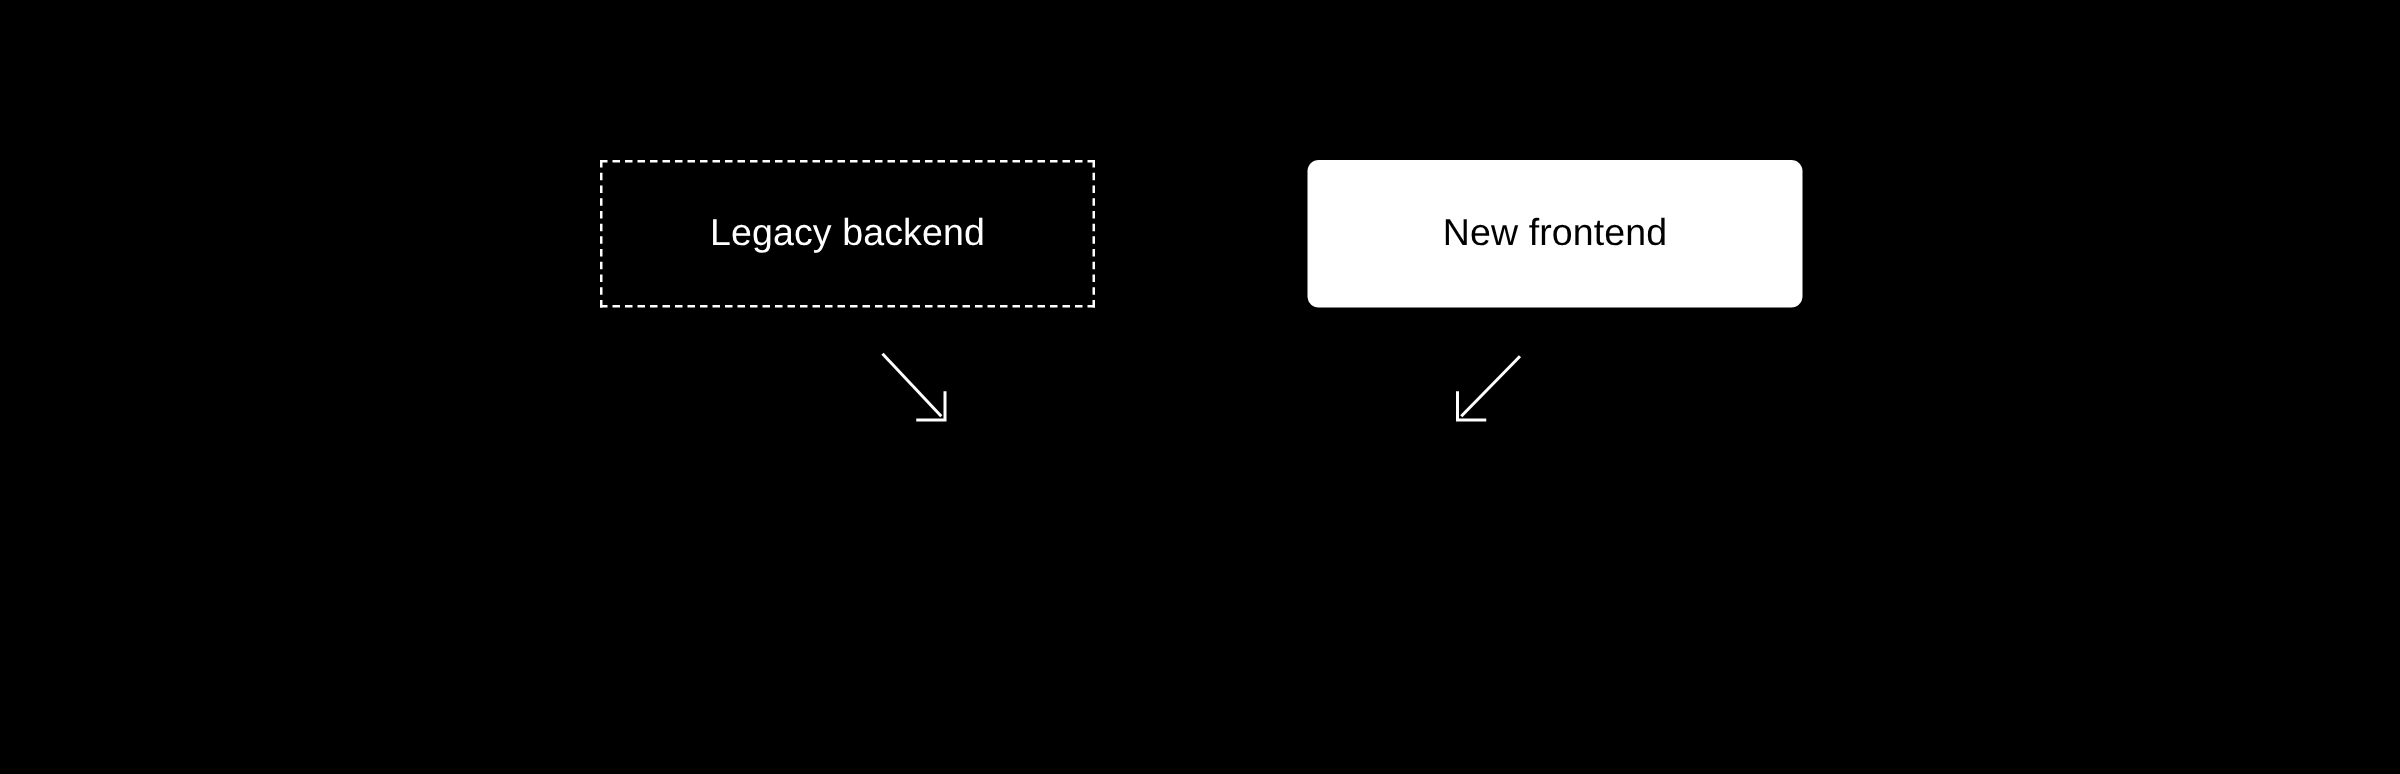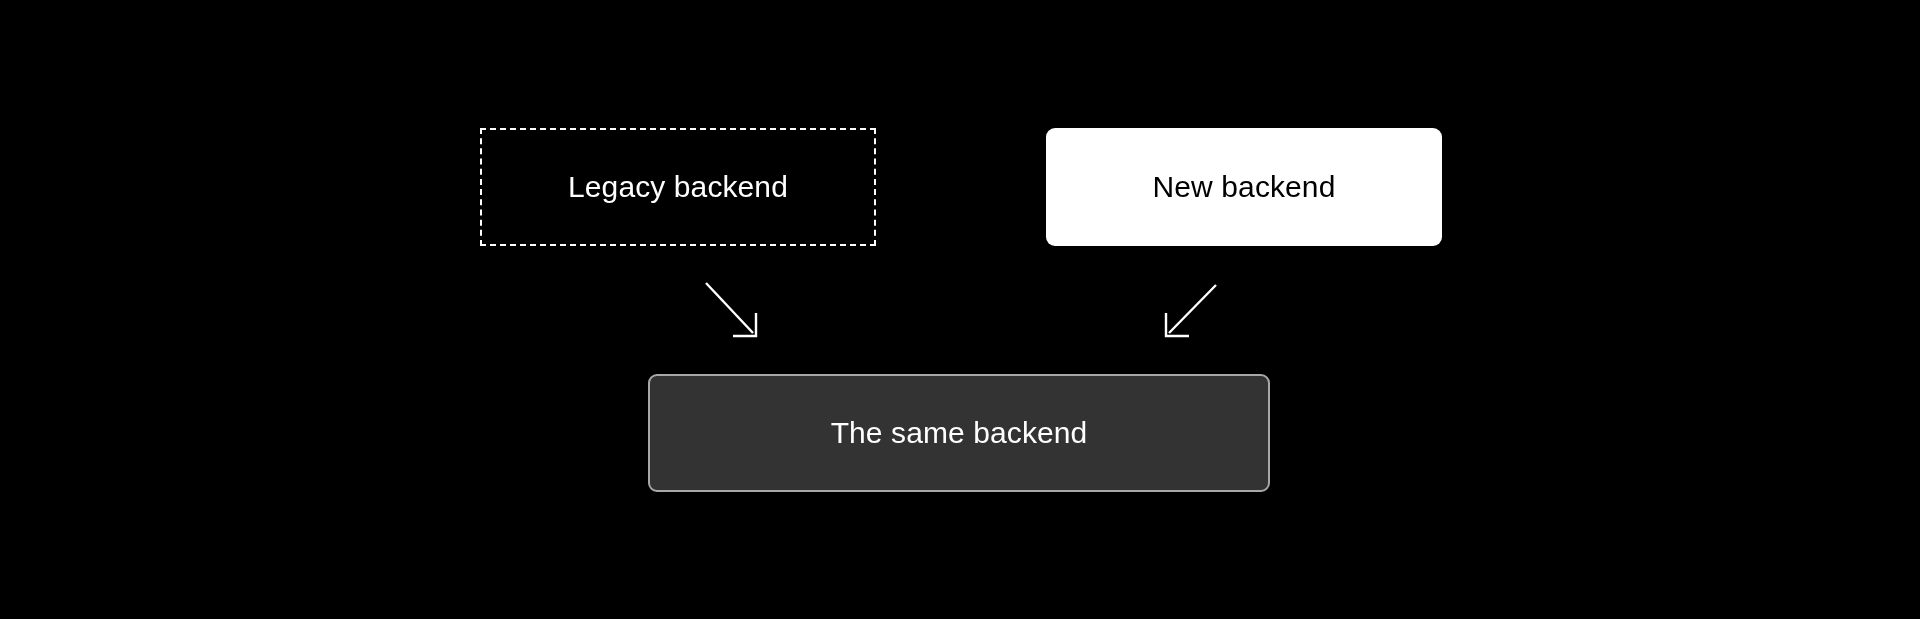--- a/index.html
+++ b/index.html
@@ -100,20 +100,17 @@
       <line x1="1216" y1="285" x2="1169" y2="333" stroke="#ffffff" stroke-width="2.4" stroke-linecap="butt"></line>
       <polyline points="1189,336 1166,336 1166,313" fill="none" stroke="#ffffff" stroke-width="2.4" stroke-linecap="butt" stroke-linejoin="miter"></polyline>
     </g>
   </svg>
 
   <div class="node" id="node-legacy-frontend">
     <span class="node-label">Legacy backend</span>
   </div>
 
   <div class="node" id="node-new-frontend">
-    <span class="node-label">New backend</span>
+    <span class="node-label">New frontend</span>
   </div>
 
-  <div class="node" id="node-same-backend">
-    <span class="node-label">The same backend</span>
-  </div>
 
 </div>
 
 </body></html>

